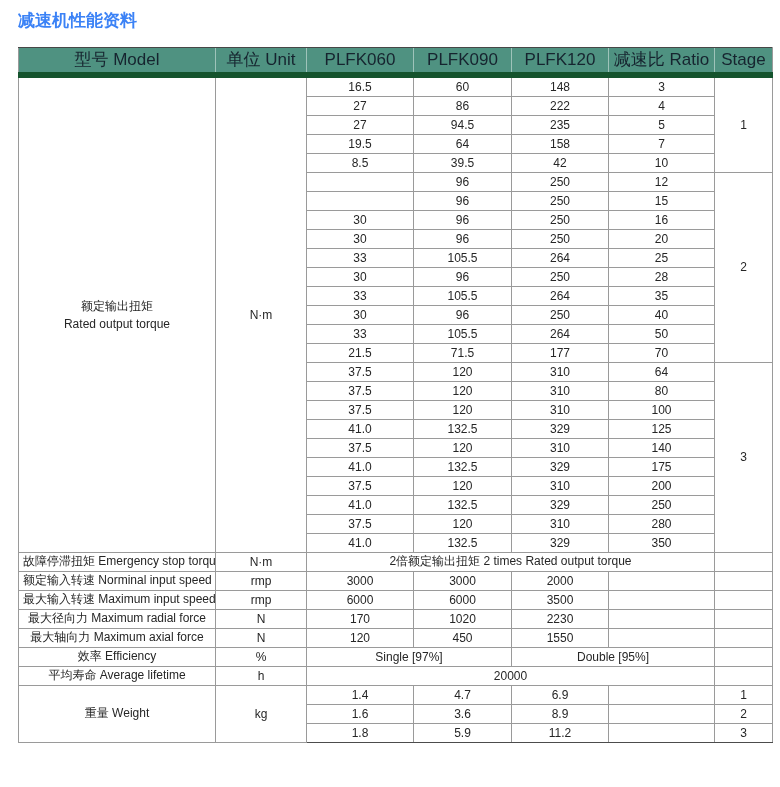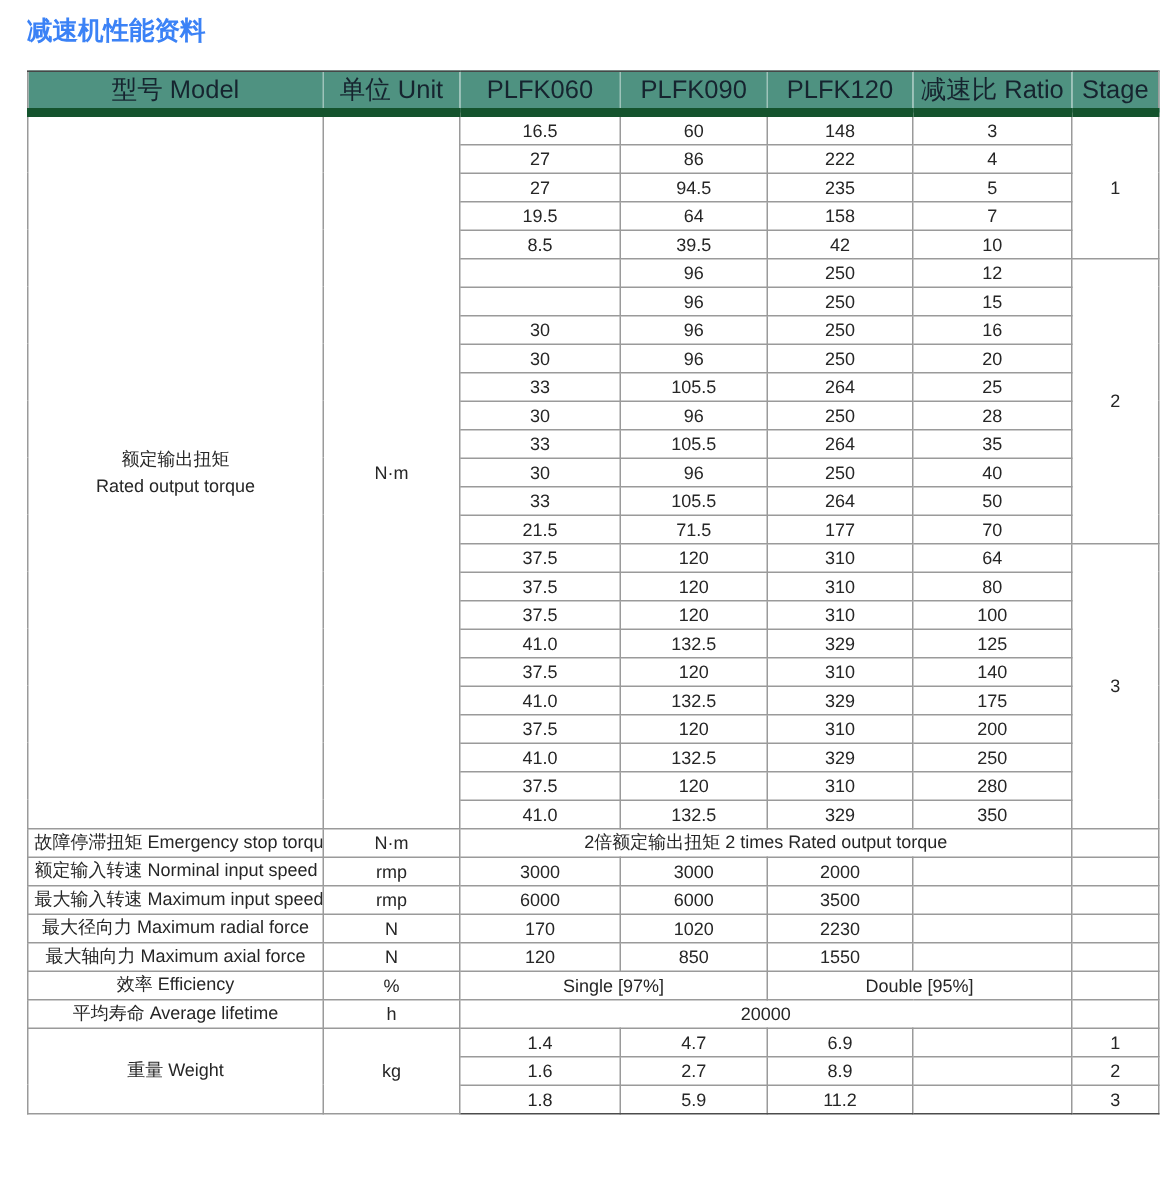--- a/index.html
+++ b/index.html
@@ -250,21 +250,21 @@
           <td>170</td>
           <td>1020</td>
           <td>2230</td>
           <td></td>
           <td></td>
         </tr>
         <tr>
           <td class="label-cell">最大轴向力 Maximum axial force</td>
           <td class="unit-cell">N</td>
           <td class="alt">120</td>
-          <td class="alt">850</td>
+          <td class="alt">450</td>
           <td class="alt">1550</td>
           <td class="alt"></td>
           <td class="alt"></td>
         </tr>
         <tr>
           <td class="label-cell">效率 Efficiency</td>
           <td class="unit-cell">%</td>
           <td colspan="2">Single [97%]</td>
           <td colspan="2">Double [95%]</td>
           <td></td>
@@ -279,21 +279,21 @@
           <td class="label-cell" rowspan="3" style="vertical-align: middle;">重量 Weight</td>
           <td class="unit-cell" rowspan="3">kg</td>
           <td>1.4</td>
           <td>4.7</td>
           <td>6.9</td>
           <td></td>
           <td>1</td>
         </tr>
         <tr>
           <td class="alt">1.6</td>
-          <td class="alt">2.7</td>
+          <td class="alt">3.6</td>
           <td class="alt">8.9</td>
           <td class="alt"></td>
           <td class="alt">2</td>
         </tr>
         <tr>
           <td>1.8</td>
           <td>5.9</td>
           <td>11.2</td>
           <td></td>
           <td>3</td>

